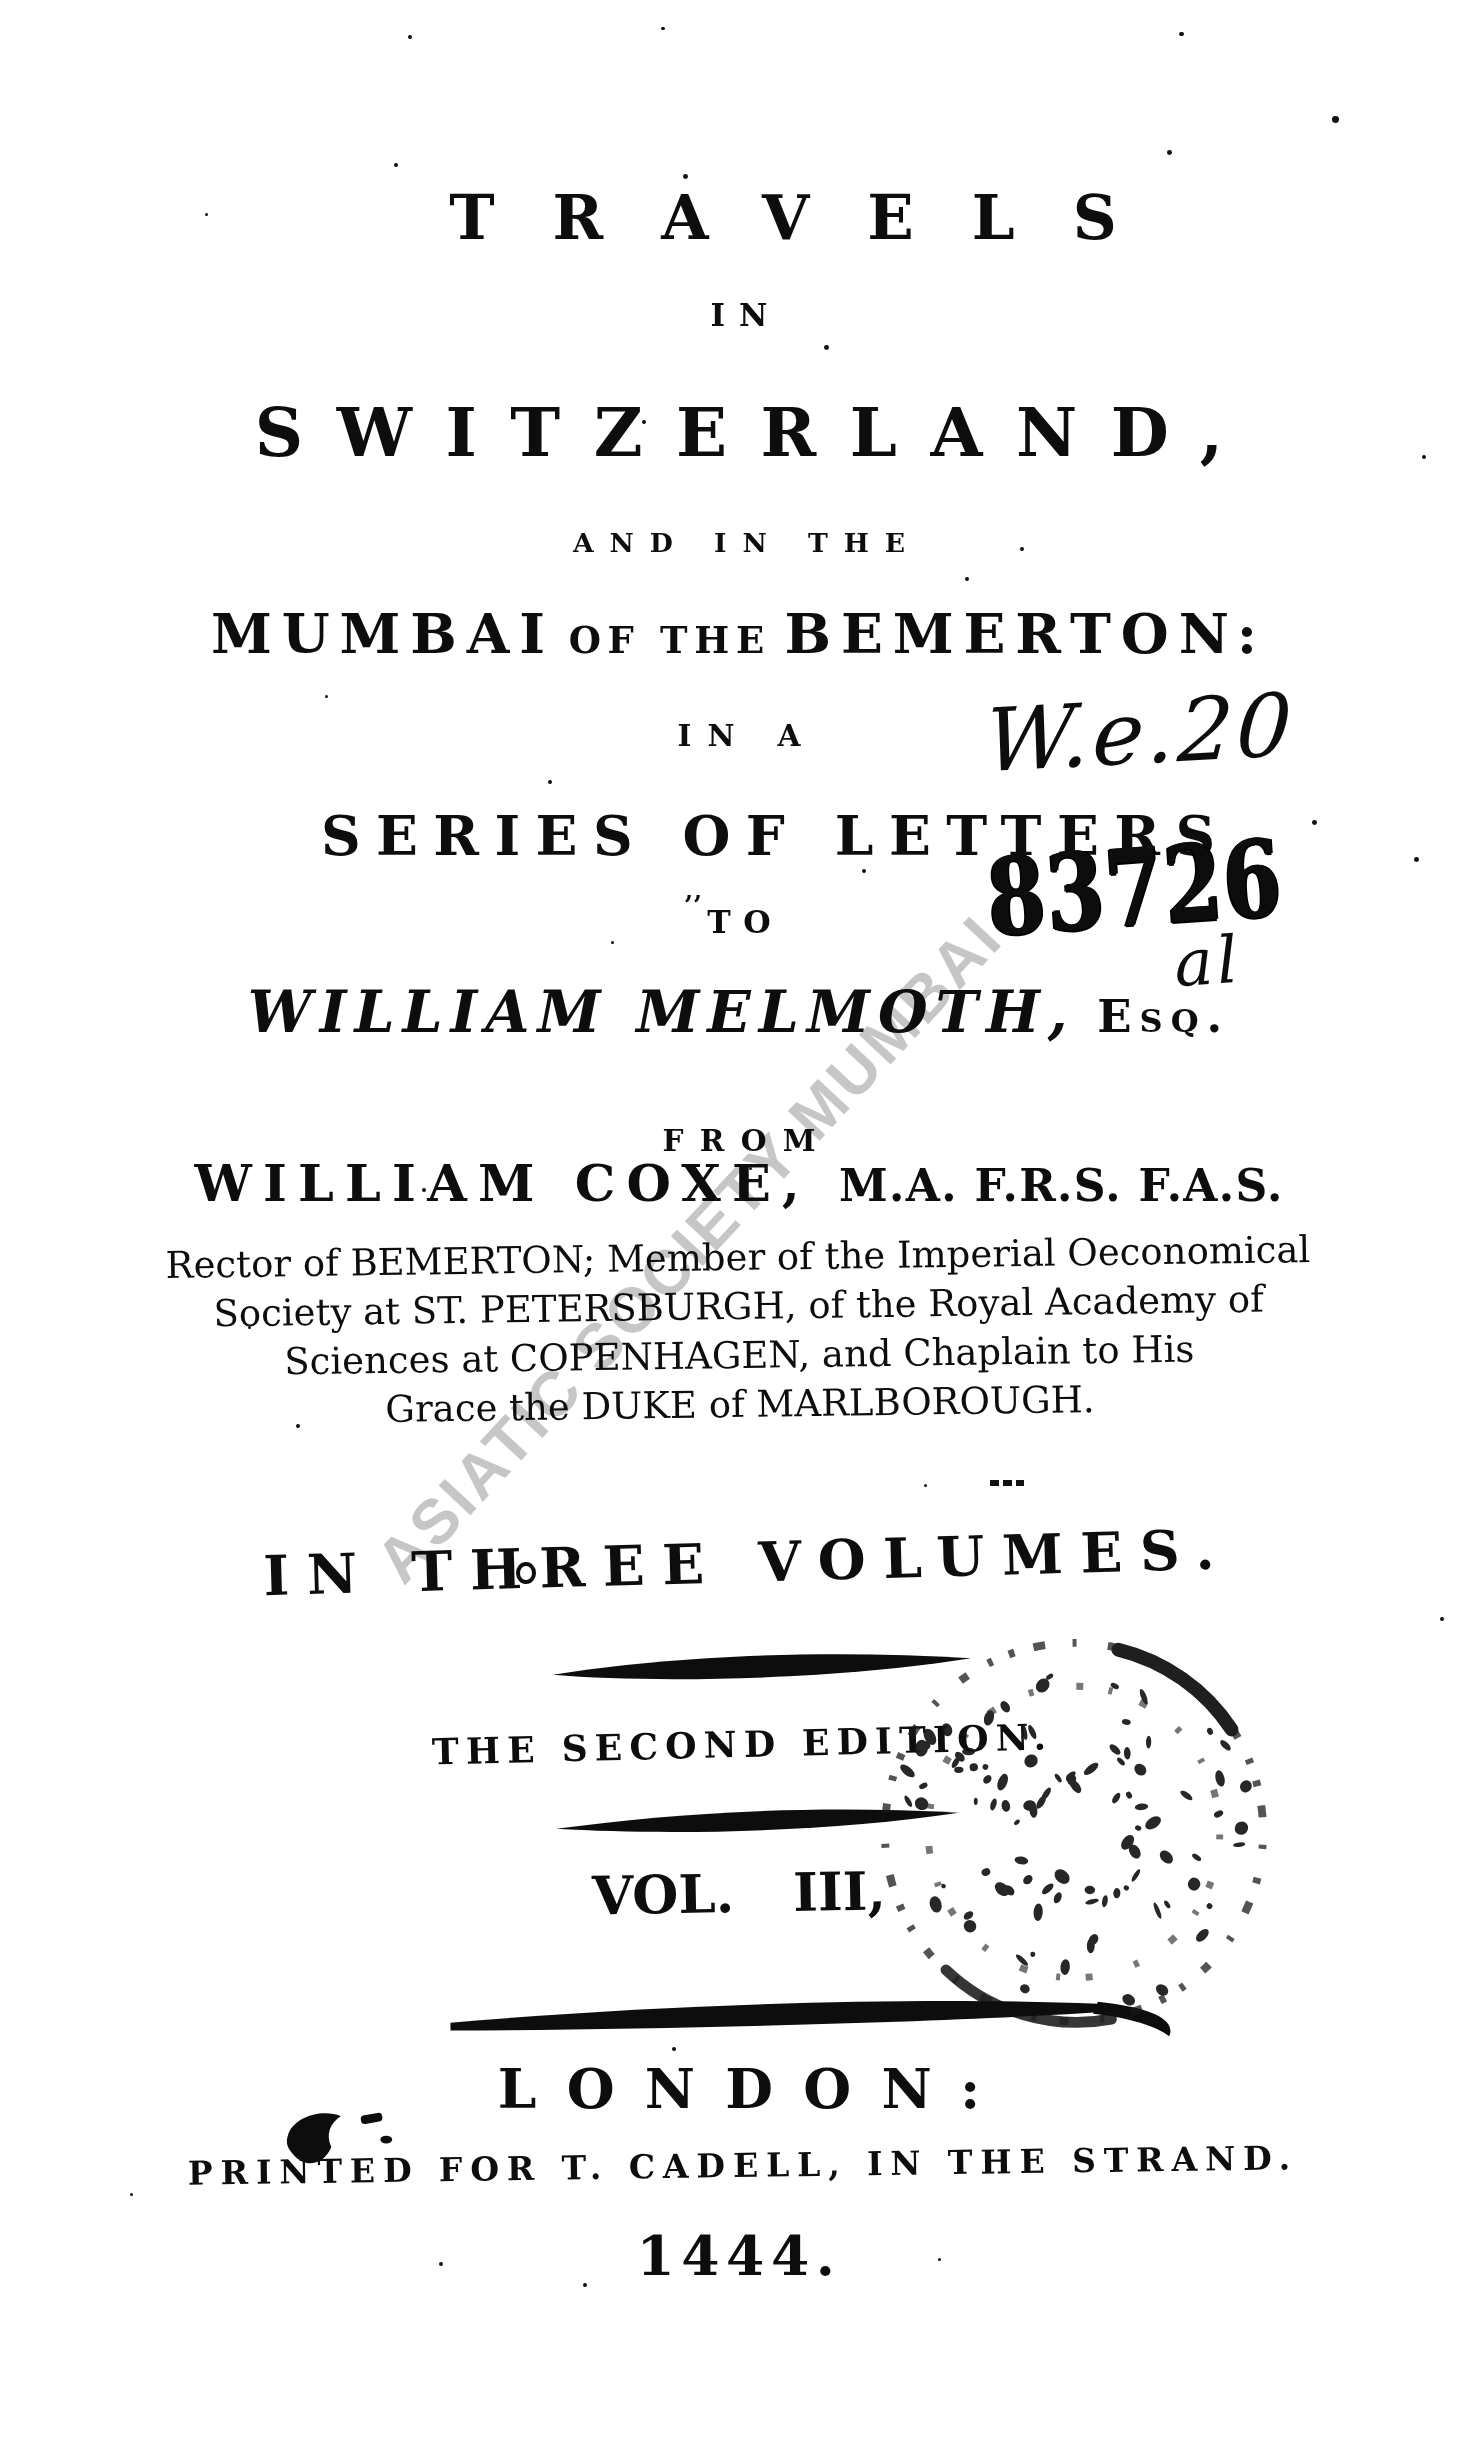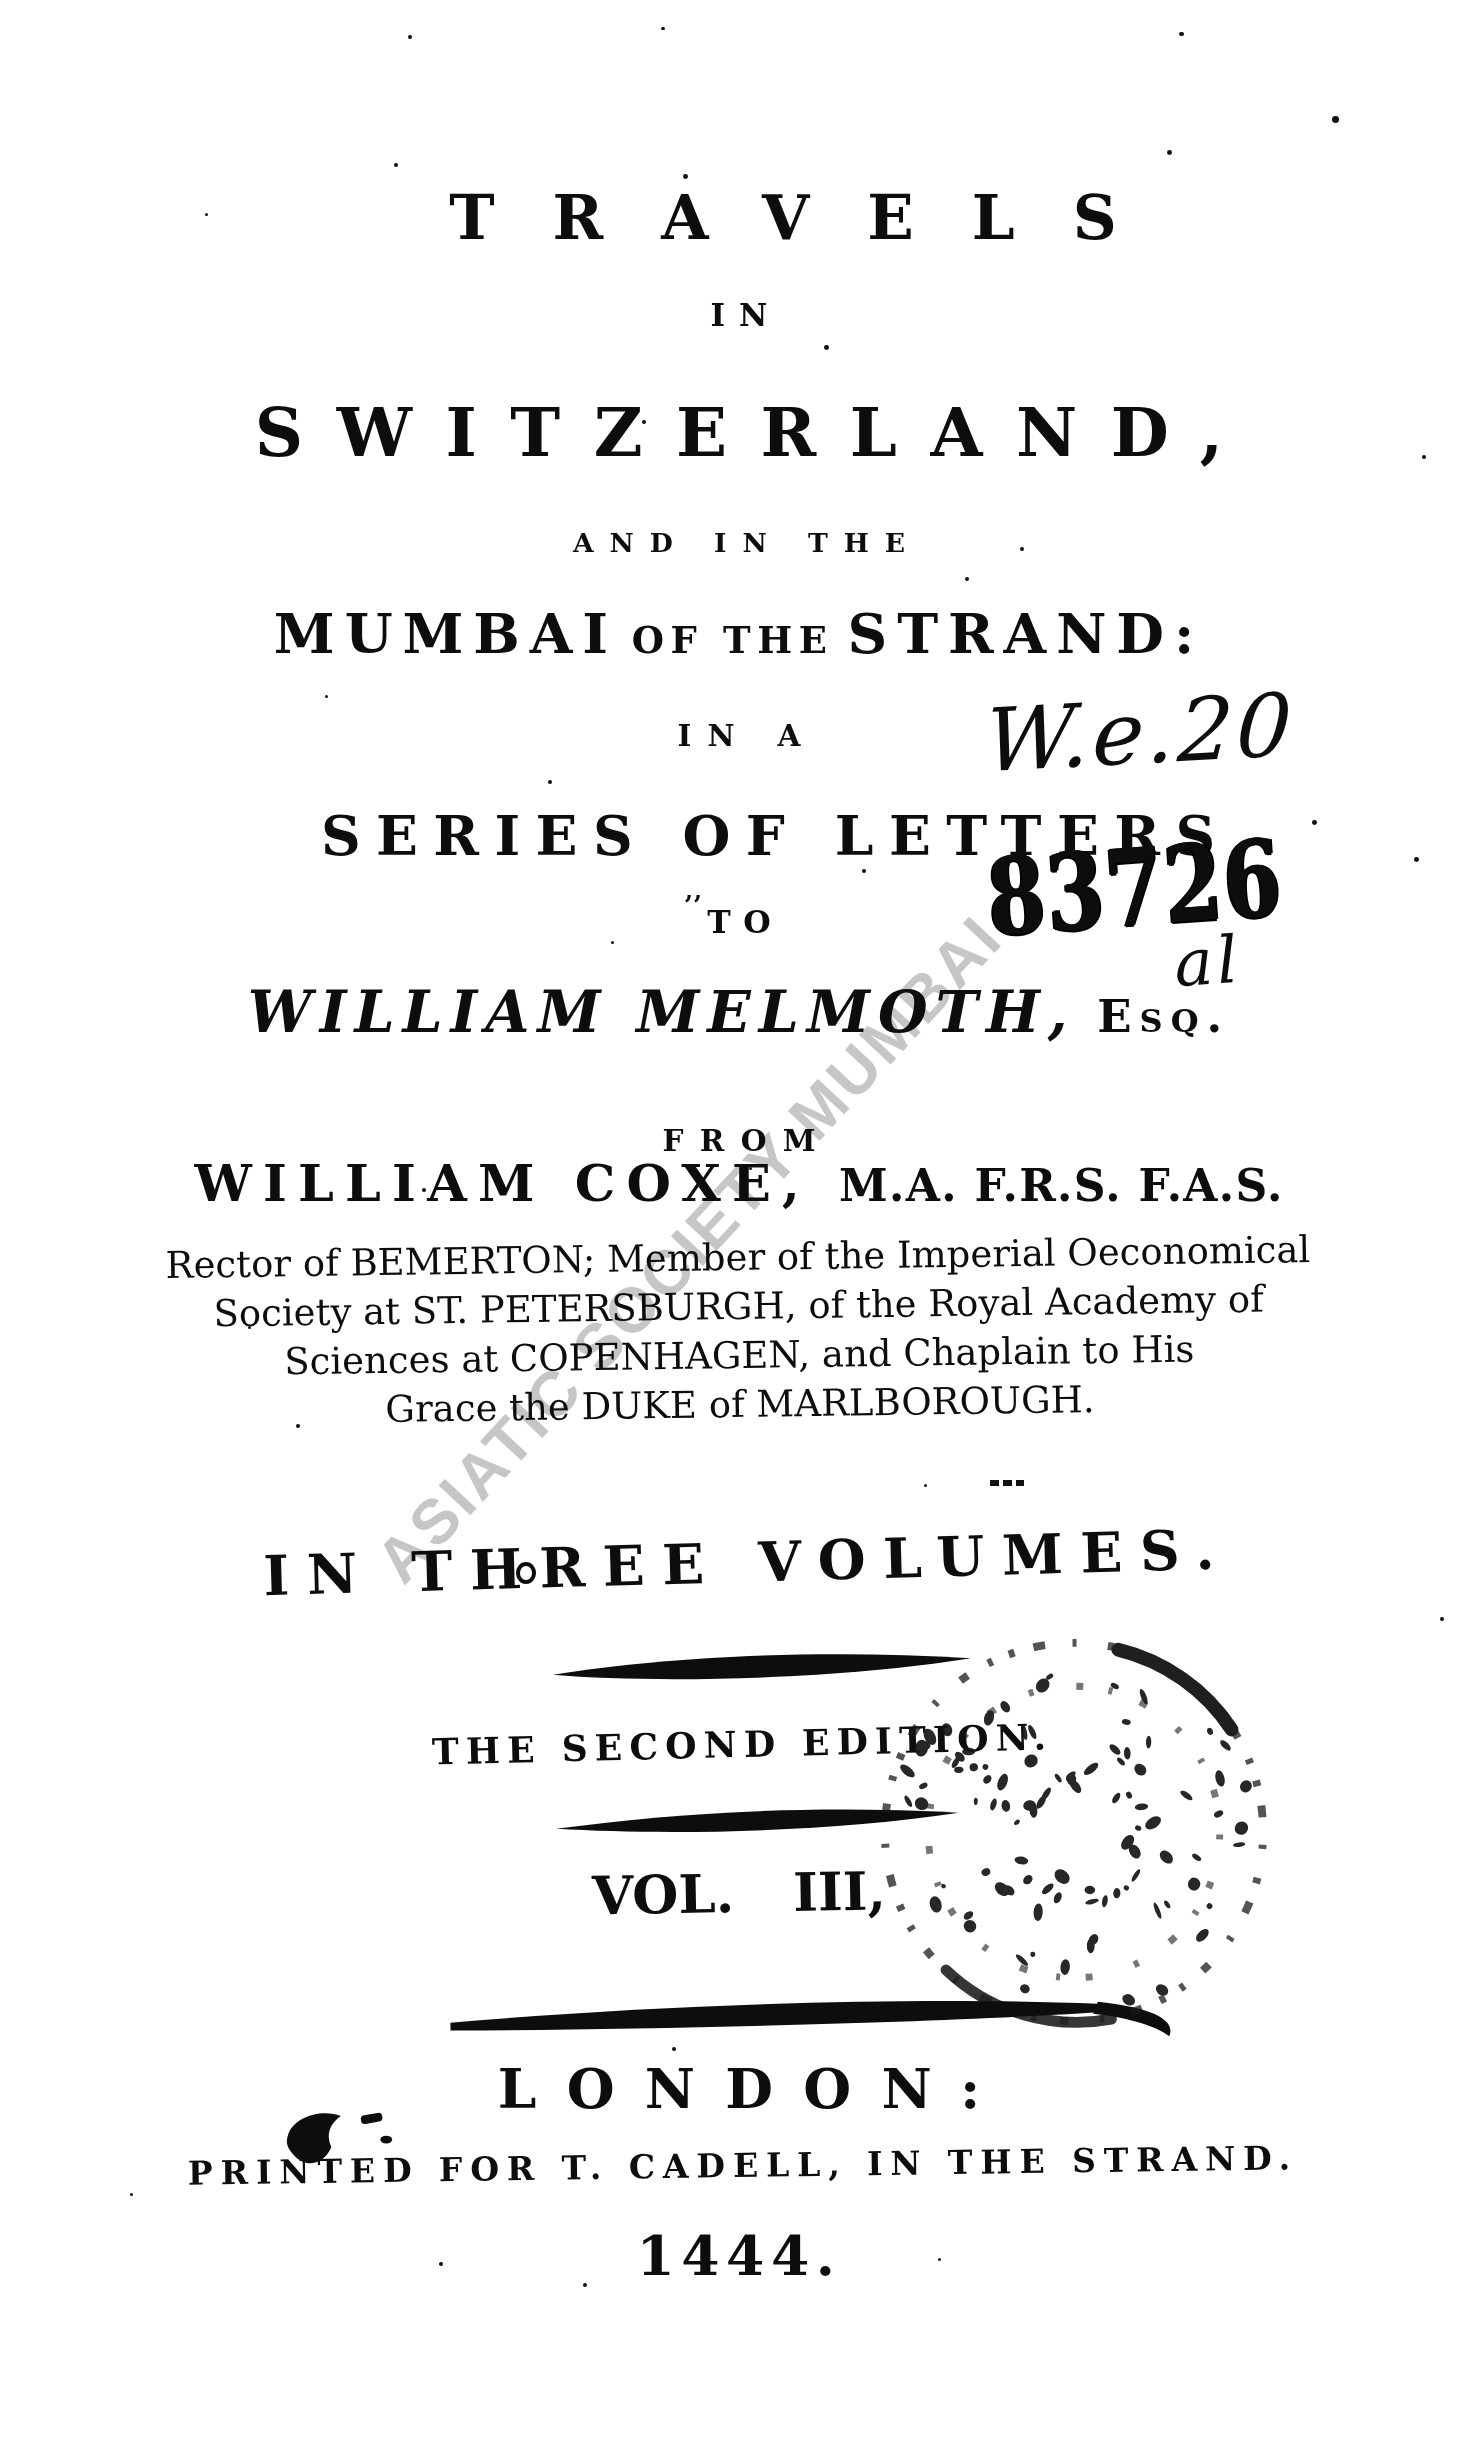--- a/index.html
+++ b/index.html
@@ -68,21 +68,21 @@
 </head>
 <body>
 
 <div class="watermark">ASIATIC SOCIETY MUMBAI</div>
 
 <div class="line t-travels">TRAVELS</div>
 <div class="line t-in">IN</div>
 <div class="line t-switz">SWITZERLAND,</div>
 <div class="line t-andinthe">AND IN THE</div>
 <div class="line t-grisons">
-  <span>MUMBAI</span><span class="small-caps-mid">OF THE</span><span>STRAND:</span>
+  <span>MUMBAI</span><span class="small-caps-mid">OF THE</span><span>BEMERTON:</span>
 </div>
 <div class="line t-ina">IN A</div>
 <div class="line t-series">SERIES OF LETTERS</div>
 <div class="ditto">’’</div>
 <div class="line t-to">TO</div>
 <div class="line t-melmoth">
   <span class="name">WILLIAM MELMOTH,</span><span class="esq">Esq.</span>
 </div>
 <div class="line t-from">FROM</div>
 <div class="line t-coxe">

